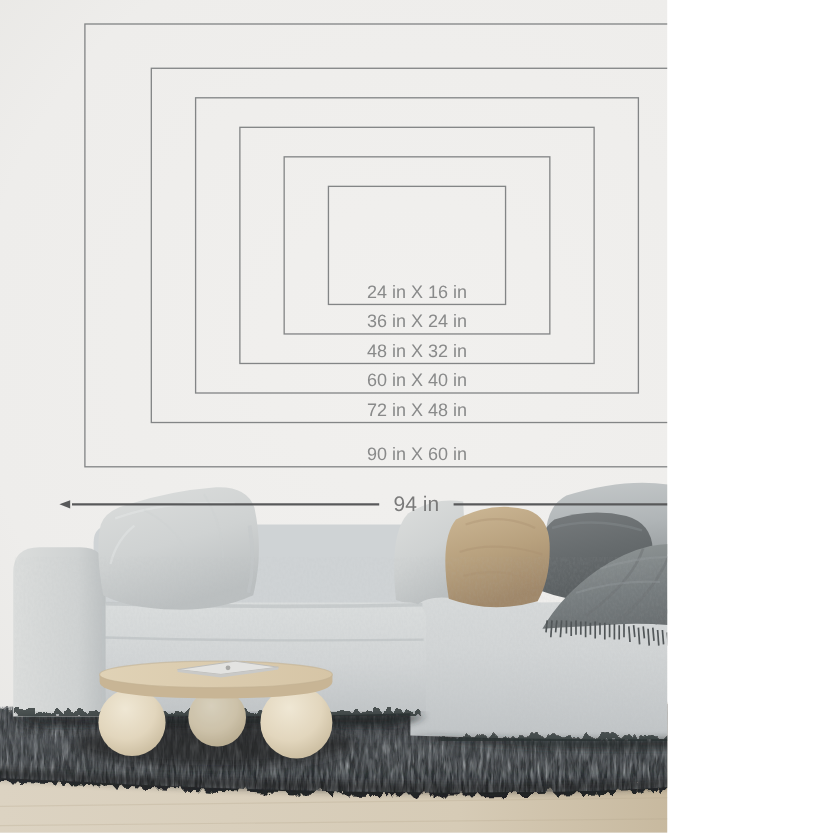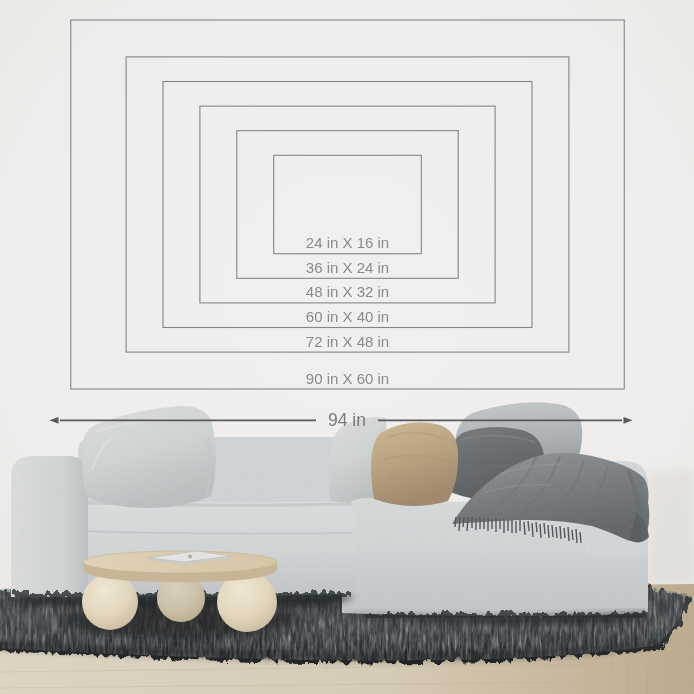--- a/index.html
+++ b/index.html
@@ -1,16 +1,16 @@
 <!DOCTYPE html>
 <html><head>
 <meta charset="utf-8">
 <style>
   html,body{margin:0;padding:0;background:#fff;}
-  #stage{position:relative;width:694px;height:694px;overflow:hidden;font-family:"Liberation Sans",sans-serif;}
+  #stage{position:relative;width:556px;height:694px;overflow:hidden;font-family:"Liberation Sans",sans-serif;}
   svg{display:block;}
 </style>
 </head>
 <body>
 <div id="stage">
 <svg width="694" height="694" viewBox="0 0 694 694">
 <defs>
   <radialGradient id="wallg" cx="50%" cy="42%" r="75%">
     <stop offset="0%" stop-color="#f1f0ee"></stop>
     <stop offset="70%" stop-color="#eeedeb"></stop>

